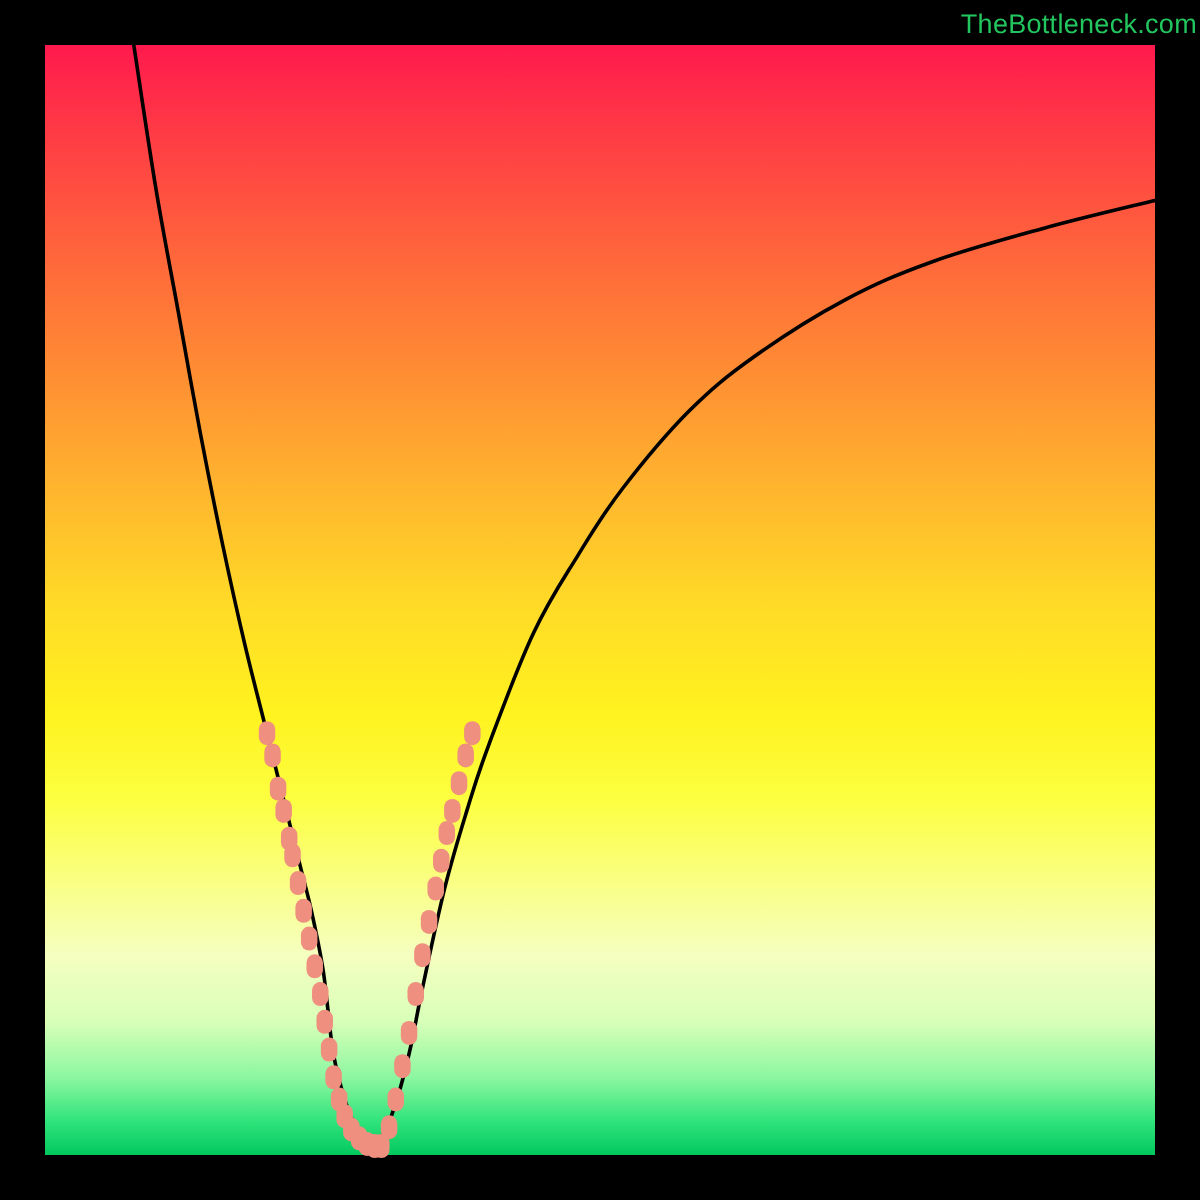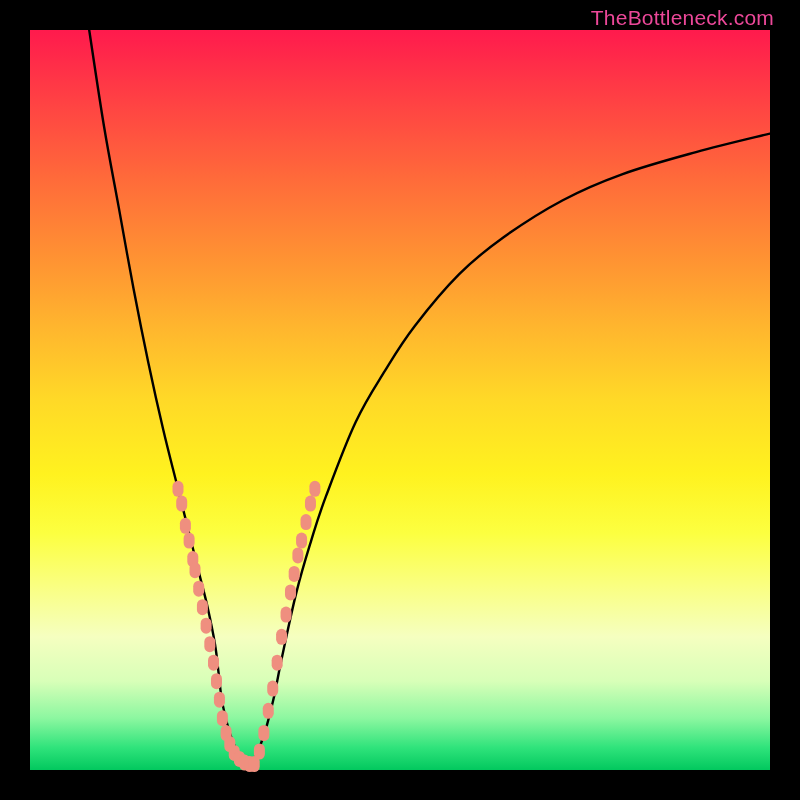--- a/index.html
+++ b/index.html
@@ -38,23 +38,23 @@
       #f5ffc0 82%,
       #d8ffb8 88%,
       #8cf7a0 93%,
       #2fe37b 97%,
       #02c85e 100%
     );
   }
   .watermark {
     position: absolute;
     top: 6px;
-    right: 26px;
-    color: #ec4899;
-    font-size: 21px;
+    right: 2px;
+    color: #22c55e;
+    font-size: 18px;
     letter-spacing: 0.2px;
     user-select: none;
   }
   svg.curve {
     position: absolute;
     left: 0;
     top: 0;
     width: 740px;
     height: 740px;
     overflow: visible;

